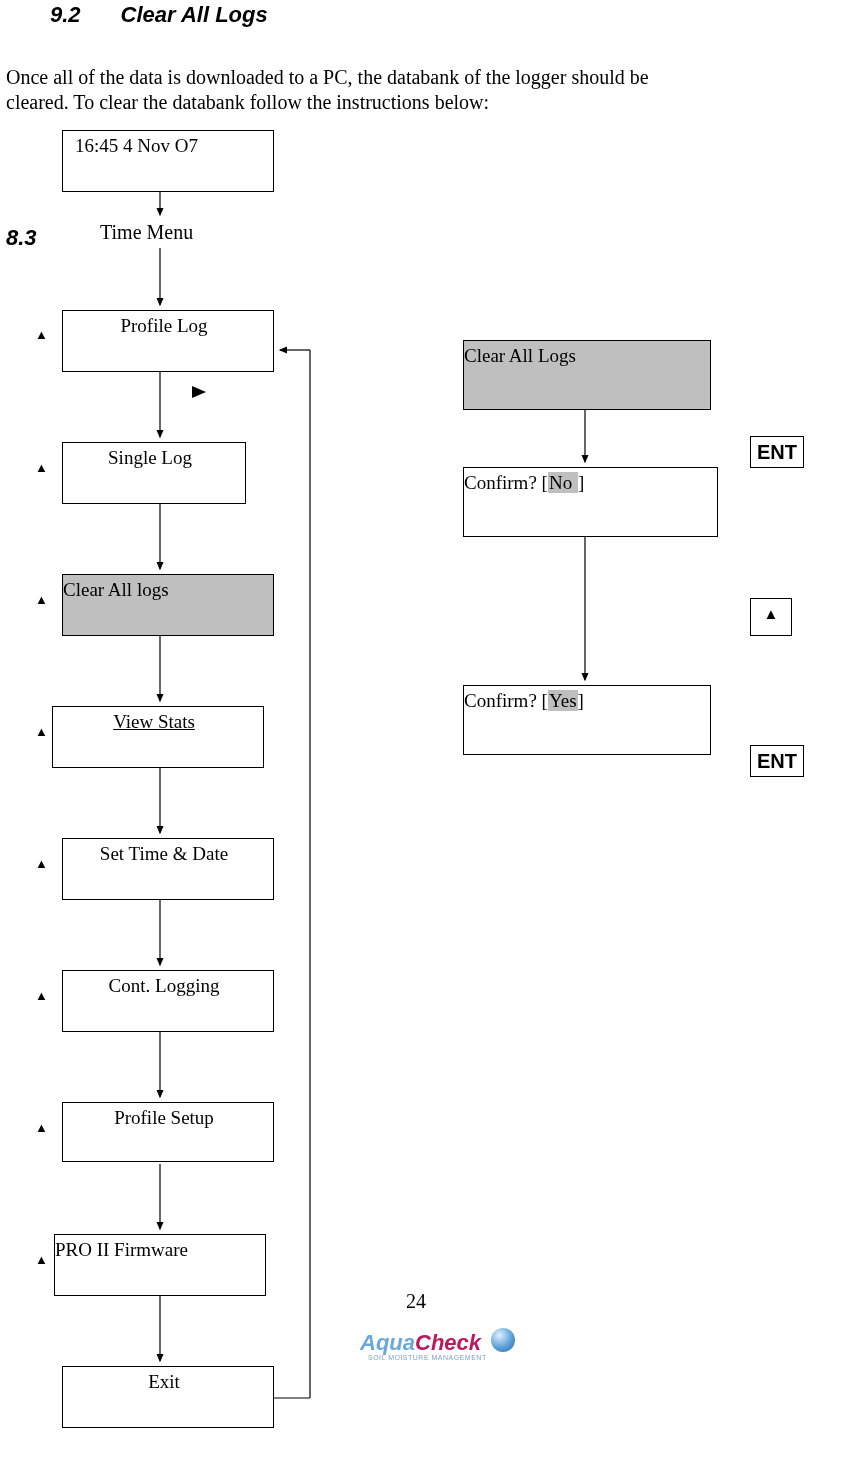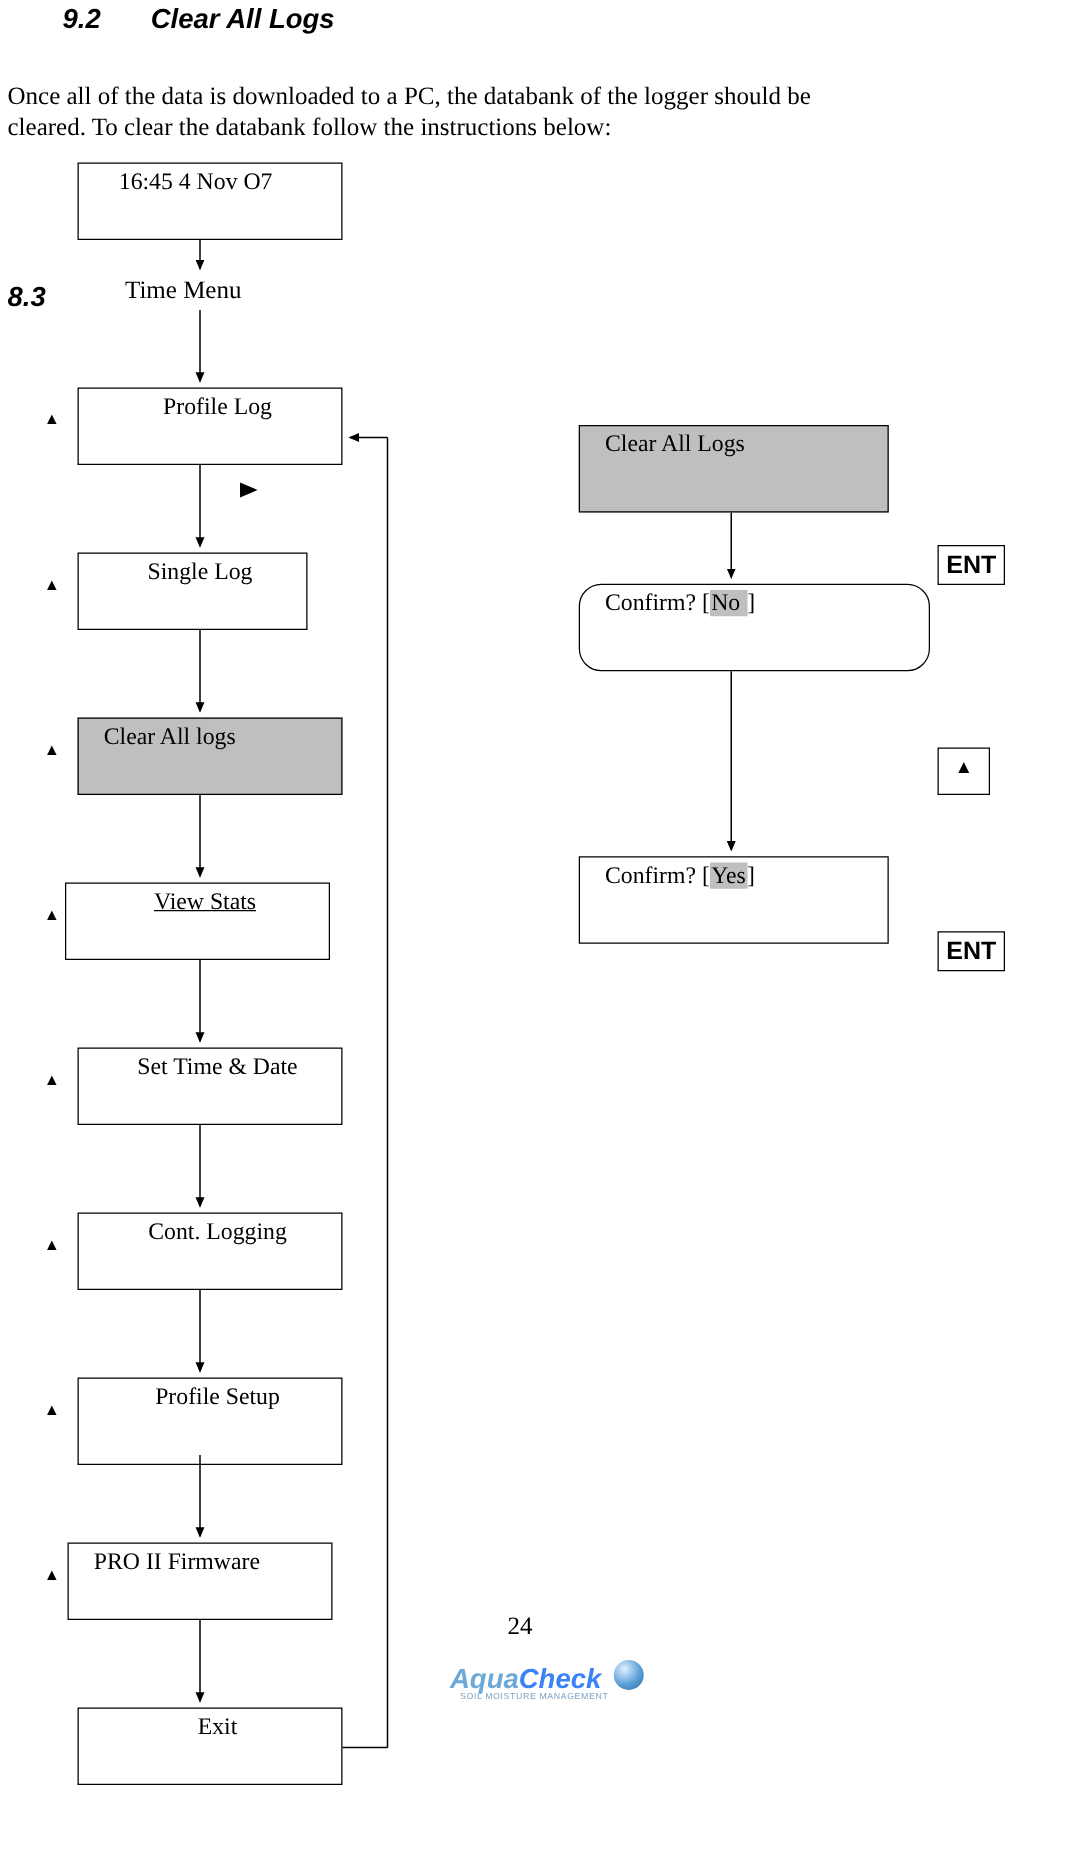--- a/index.html
+++ b/index.html
@@ -35,21 +35,21 @@
     font-weight:bold;
     font-size:22px;
     position:absolute;
     left:6px; top:225px;
   }
   .box{
     position:absolute;
     border:1.5px solid #000;
     background:#fff;
     box-sizing:border-box;
-    padding:4px 8px 0 20px;
+    padding:4px 8px 0 0;
     font-size:19px;
   }
   .box.gray{ background:#bfbfbf; }
   .box-label{ display:block; text-align:center; }
   .box-label.left{ text-align:left; }
   .press-menu{
     position:absolute;
     left:100px; top:221px;
     font-size:20px;
   }
@@ -85,21 +85,21 @@
   .logo{
     position:absolute;
     left:360px; top:1330px;
     font-family:Arial,sans-serif;
   }
   .logo-main{
     font-style:italic;
     font-size:22px;
   }
   .logo-main .aqua{ color:#6aa9d8; font-weight:bold;}
-  .logo-main .check{ color:#3b82f6; font-weight:bold;}
+  .logo-main .check{ color:#be185d; font-weight:bold;}
   .logo-sub{
     font-size:7px;
     color:#7aa3c4;
     letter-spacing:0.5px;
     margin-top:-2px;
     margin-left:8px;
   }
   .logo-orb{
     position:absolute;
     right:-28px; top:-2px;
@@ -155,35 +155,35 @@
 </div>
 <div class="box" style="left:52px; top:706px; width:212px; height:62px;">
   <span class="box-label underline">View Stats</span>
 </div>
 <div class="box" style="left:62px; top:838px; width:212px; height:62px;">
   <span class="box-label">Set Time &amp; Date</span>
 </div>
 <div class="box" style="left:62px; top:970px; width:212px; height:62px;">
   <span class="box-label">Cont. Logging</span>
 </div>
-<div class="box" style="left:62px; top:1102px; width:212px; height:70px;">
+<div class="box" style="left:62px; top:1102px; width:212px; height:60px;">
   <span class="box-label">Profile Setup</span>
 </div>
 <div class="box" style="left:54px; top:1234px; width:212px; height:62px;">
   <span class="box-label left">PRO II Firmware</span>
 </div>
 <div class="box" style="left:62px; top:1366px; width:212px; height:62px;">
   <span class="box-label">Exit</span>
 </div>
 
 <div class="box gray" style="left:463px; top:340px; width:248px; height:70px;">
   <span class="box-label left">Clear    All Logs</span>
 </div>
 
-<div class="box" style="left:463px; top:467px; width:281px; height:70px;border-radius:18px;">
+<div class="box" style="left:463px; top:467px; width:255px; height:70px;">
   <span class="box-label left">
     <span>Confirm?   [</span><span class="hl">No </span><span>]</span>
   </span>
 </div>
 
 <div class="box" style="left:463px; top:685px; width:248px; height:70px;">
   <span class="box-label left">
     <span>Confirm?  [</span><span class="hl">Yes</span><span>]</span>
   </span>
 </div>

